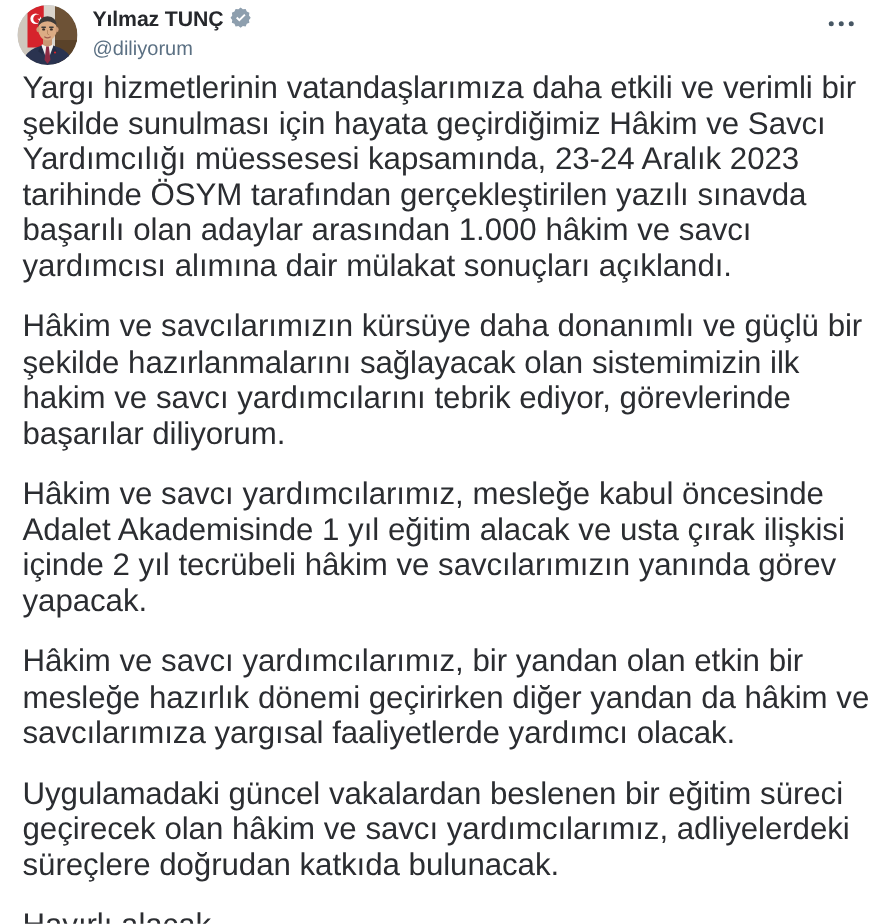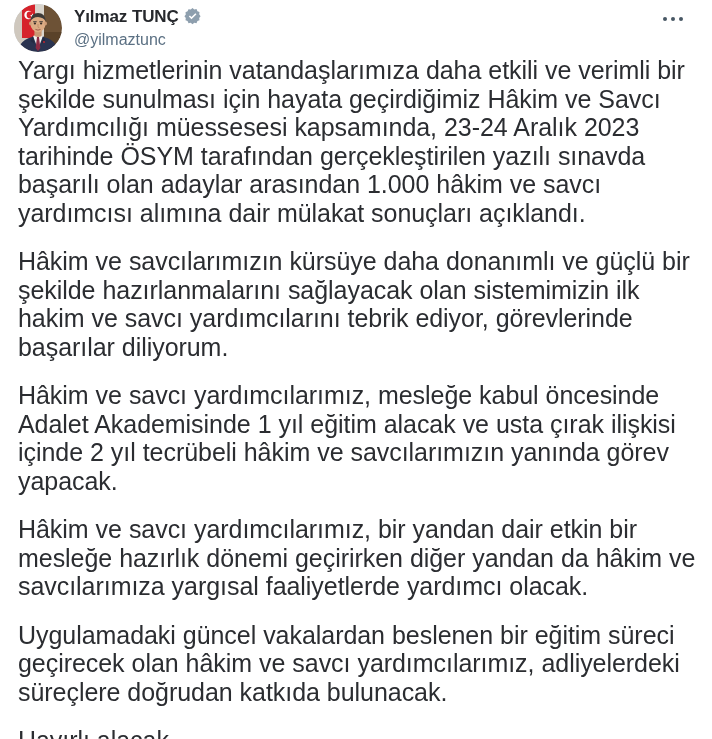--- a/index.html
+++ b/index.html
@@ -48,21 +48,20 @@
   .identity {
     margin-left: 12px;
     display: flex;
     flex-direction: column;
     justify-content: center;
     padding-top: 1px;
   }
 
   .name-row {
     display: flex;
-    align-items: center;
     height: 22px;
   }
 
   .display-name {
     font-size: 17px;
     font-weight: 700;
     color: #26282c;
     line-height: 21px;
     letter-spacing: -0.1px;
     white-space: nowrap;
@@ -189,32 +188,32 @@
     <div class="identity">
       <div class="name-row">
         <span class="display-name">Yılmaz TUNÇ</span>
         <span class="verified-badge">
           <svg viewBox="0 0 22 22" xmlns="http://www.w3.org/2000/svg">
             <path fill="#8e9fae" d="M11 1.2l2.05 1.62 2.6-.37 1.06 2.4 2.4 1.07-.37 2.6L20.36 10.6l-1.62 2.05.37 2.6-2.4 1.06-1.07 2.4-2.6-.37L11 20l-2.05-1.66-2.6.37-1.07-2.4-2.4-1.06.37-2.6L1.64 10.6l1.61-2.05-.37-2.6 2.4-1.07 1.07-2.4 2.6.37z"></path>
             <path fill="#ffffff" d="M9.82 14.2l-3.1-3.1 1.3-1.3 1.8 1.8 4.5-4.5 1.3 1.3z"></path>
           </svg>
         </span>
       </div>
-      <div class="handle">@yilmaztunc</div>
+      <div class="handle">@diliyorum</div>
     </div>
 
     <button class="more-button">
       <span class="dot"></span>
       <span class="dot"></span>
       <span class="dot"></span>
     </button>
   </div>
 
   <div class="tweet-body">
     <p class="tweet-paragraph">Yargı hizmetlerinin vatandaşlarımıza daha etkili ve verimli bir şekilde sunulması için hayata geçirdiğimiz Hâkim ve Savcı Yardımcılığı müessesesi kapsamında, 23-24 Aralık 2023 tarihinde ÖSYM tarafından gerçekleştirilen yazılı sınavda başarılı olan adaylar arasından 1.000 hâkim ve savcı yardımcısı alımına dair mülakat sonuçları açıklandı.</p>
     <p class="tweet-paragraph">Hâkim ve savcılarımızın kürsüye daha donanımlı ve güçlü bir şekilde hazırlanmalarını sağlayacak olan sistemimizin ilk hakim ve savcı yardımcılarını tebrik ediyor, görevlerinde başarılar diliyorum.</p>
     <p class="tweet-paragraph">Hâkim ve savcı yardımcılarımız, mesleğe kabul öncesinde Adalet Akademisinde 1 yıl eğitim alacak ve usta çırak ilişkisi içinde 2 yıl tecrübeli hâkim ve savcılarımızın yanında görev yapacak.</p>
-    <p class="tweet-paragraph">Hâkim ve savcı yardımcılarımız, bir yandan dair etkin bir mesleğe hazırlık dönemi geçirirken diğer yandan da hâkim ve savcılarımıza yargısal faaliyetlerde yardımcı olacak.</p>
+    <p class="tweet-paragraph">Hâkim ve savcı yardımcılarımız, bir yandan olan etkin bir mesleğe hazırlık dönemi geçirirken diğer yandan da hâkim ve savcılarımıza yargısal faaliyetlerde yardımcı olacak.</p>
     <p class="tweet-paragraph">Uygulamadaki güncel vakalardan beslenen bir eğitim süreci geçirecek olan hâkim ve savcı yardımcılarımız, adliyelerdeki süreçlere doğrudan katkıda bulunacak.</p>
     <p class="tweet-paragraph">Hayırlı alacak.</p>
   </div>
 
 </div>
 
 </body></html>

